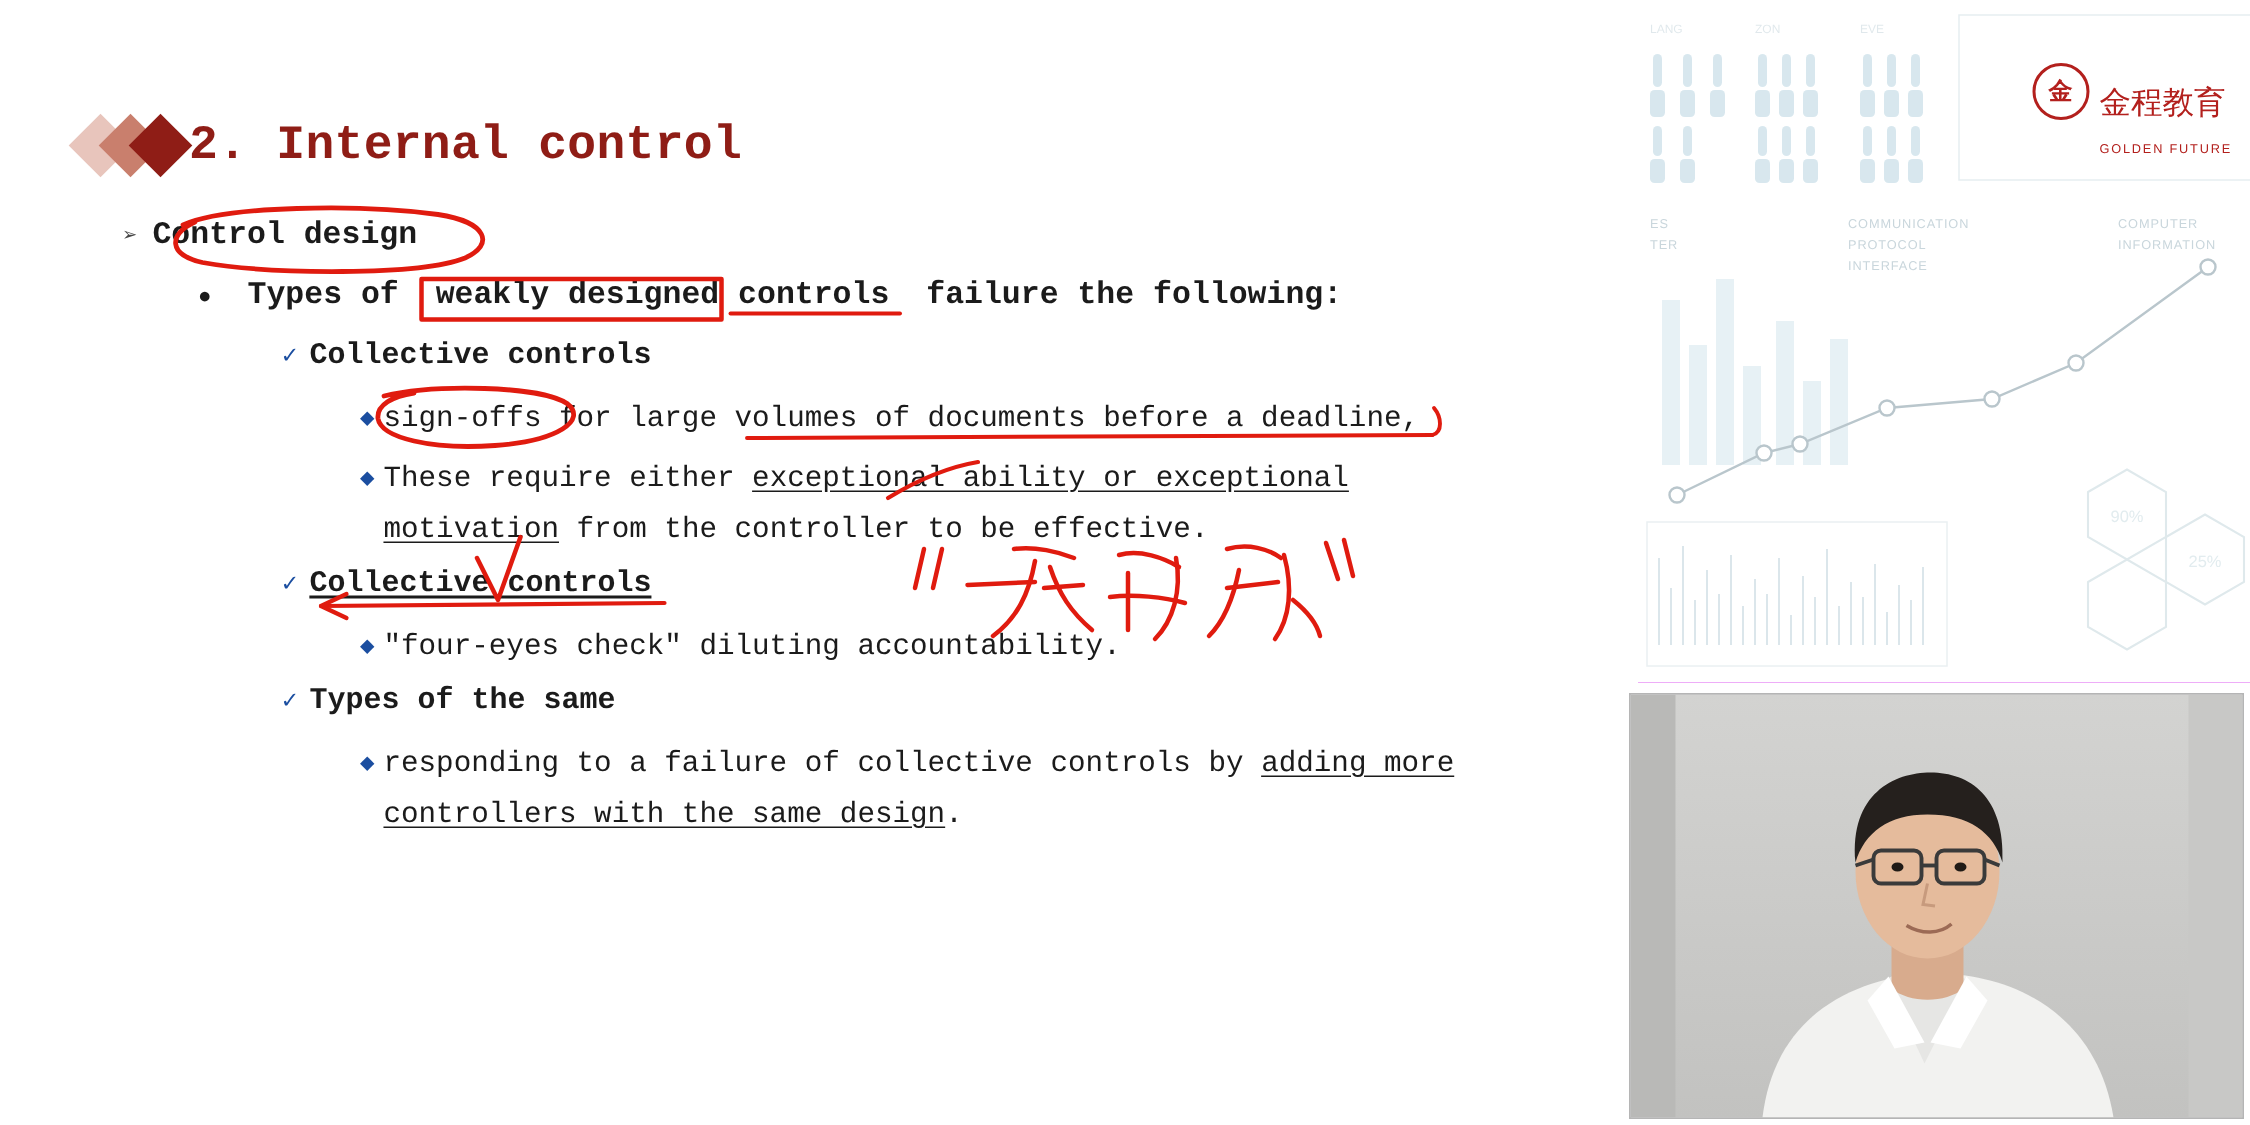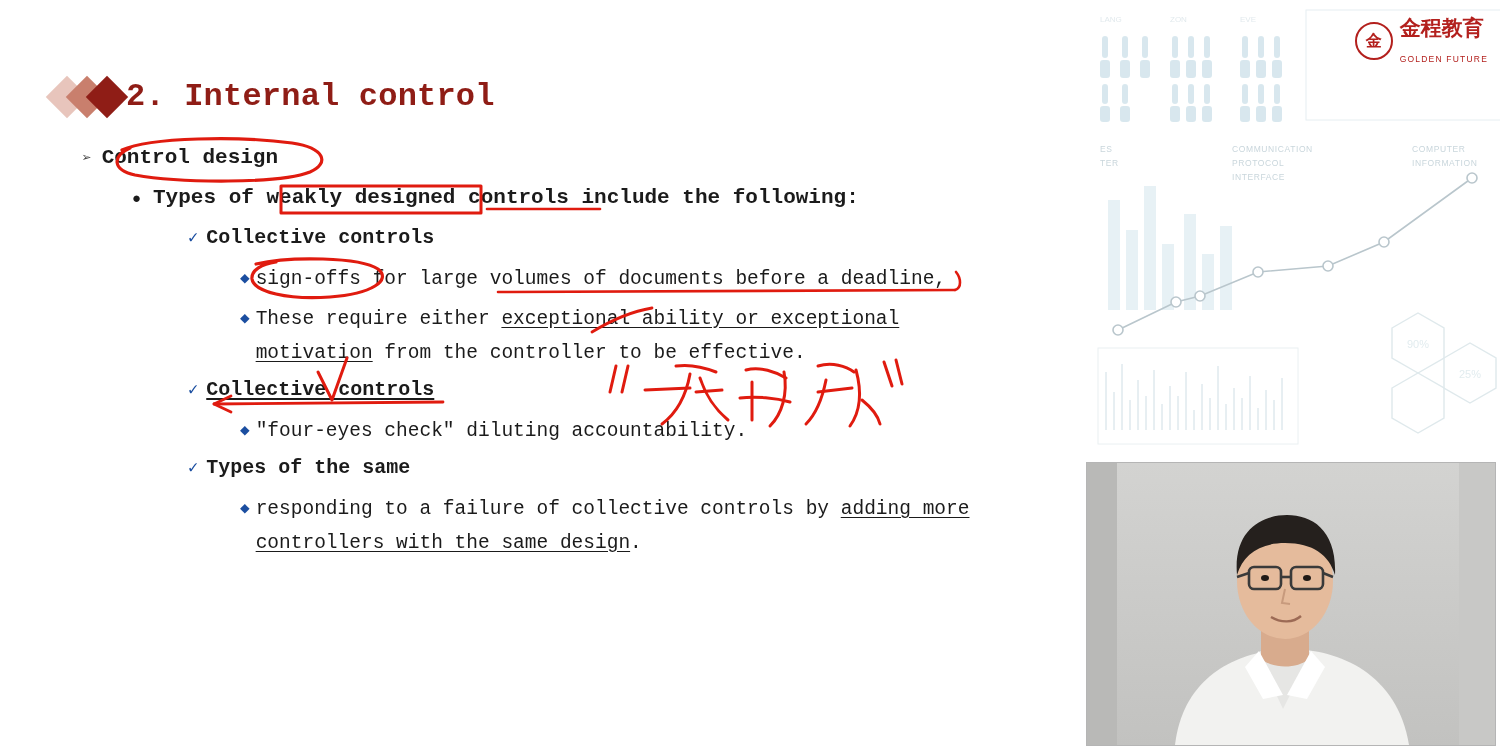--- a/index.html
+++ b/index.html
@@ -77,21 +77,21 @@
   .l2 {
     position: absolute;
     left: 132px;
     top: 186px;
     font-size: 21px;
     color: #1b1b1b;
     display: flex;
     align-items: baseline;
   }
   .l2 .marker { color: #1b1b1b; font-size: 15px; margin-right: 12px; }
-  .l2 b { font-weight: bold; }
+  .l2 b { font-weight: bold; margin-left: 12px; }
 
   .l3 {
     position: absolute;
     left: 188px;
     font-size: 20px;
     font-weight: bold;
     color: #1b1b1b;
     display: flex;
     align-items: baseline;
   }
@@ -170,24 +170,25 @@
     font-size: 16px;
     font-weight: bold;
     display: flex;
     align-items: center;
     justify-content: center;
     font-family: "Liberation Serif", serif;
     margin-right: 7px;
   }
   .logo-cn {
     font-size: 21px;
-    font-weight: bold;
+    font-weight: normal;
     color: #b3201d;
     line-height: 1;
     font-family: "DejaVu Sans", sans-serif;
+    margin-top: 40px;
   }
   .logo-en {
     font-size: 8.5px;
     color: #b3201d;
     letter-spacing: 1.2px;
     margin-top: 15px;
   }
 
   
   #webcam {
@@ -218,21 +219,21 @@
     </div>
 
     <div class="l1">
       <span class="marker">➢</span>
       <span>Control design</span>
     </div>
 
     <div class="l2">
       <span class="marker">●</span>
       <span>
-        <b>Types of </b><b>weakly designed controls</b><b> include the following:</b>
+        <b>Types of </b><b>weakly designed controls</b><b> failure the following:</b>
       </span>
     </div>
 
     <div class="l3" id="lvl3-optimistic">
       <span class="marker">✓</span>
       <span>Collective controls</span>
     </div>
 
     <div class="l4" id="lvl4-signoffs">
       <span class="marker">◆</span>

